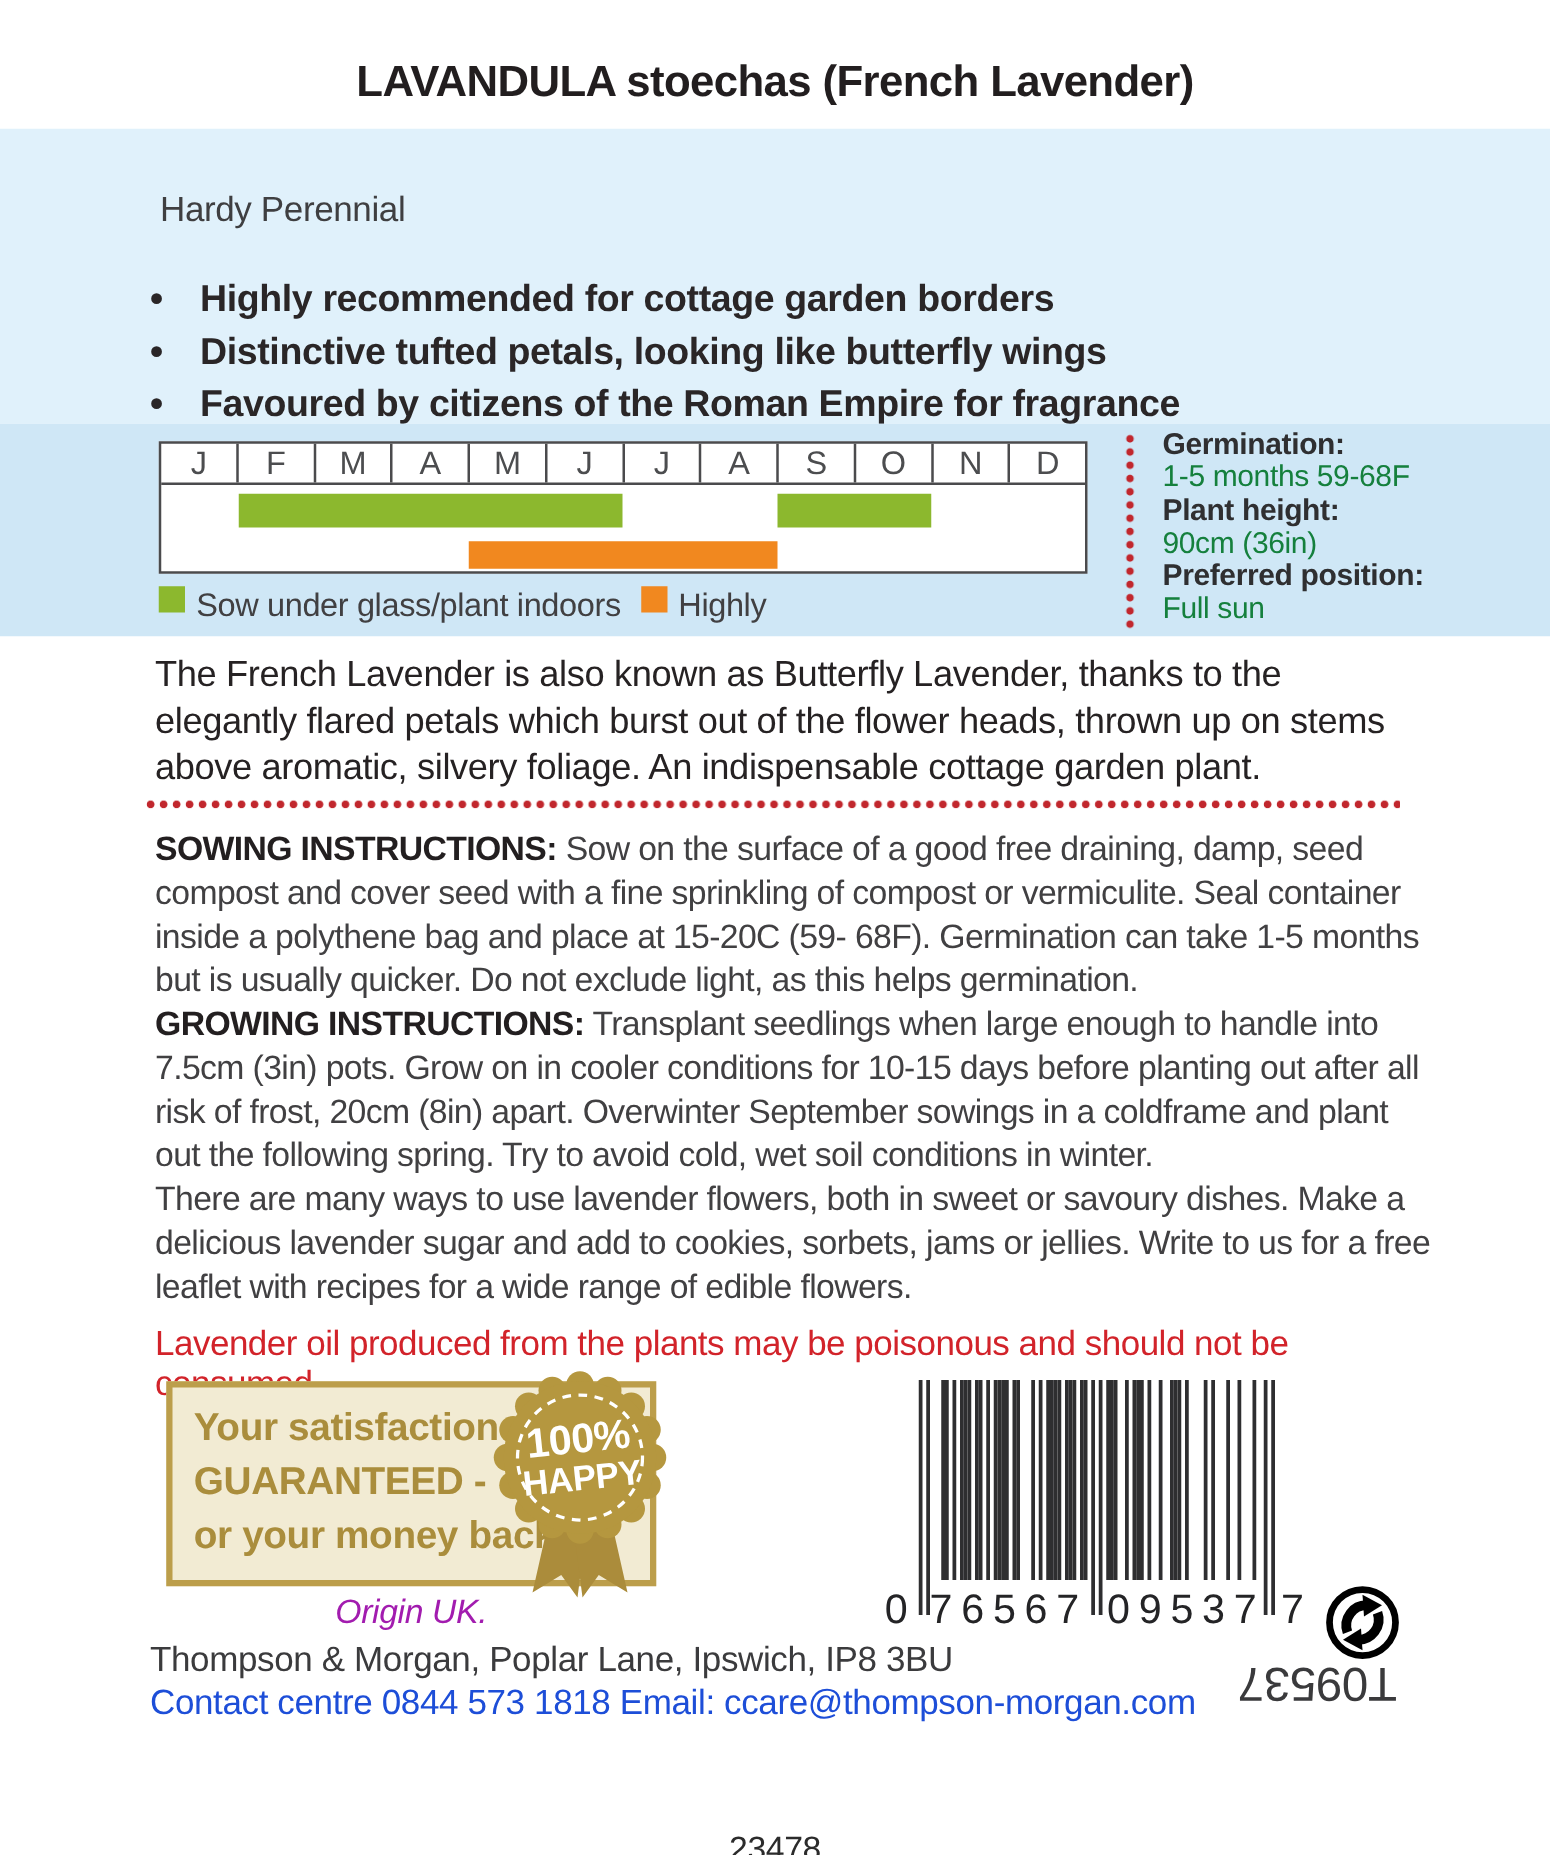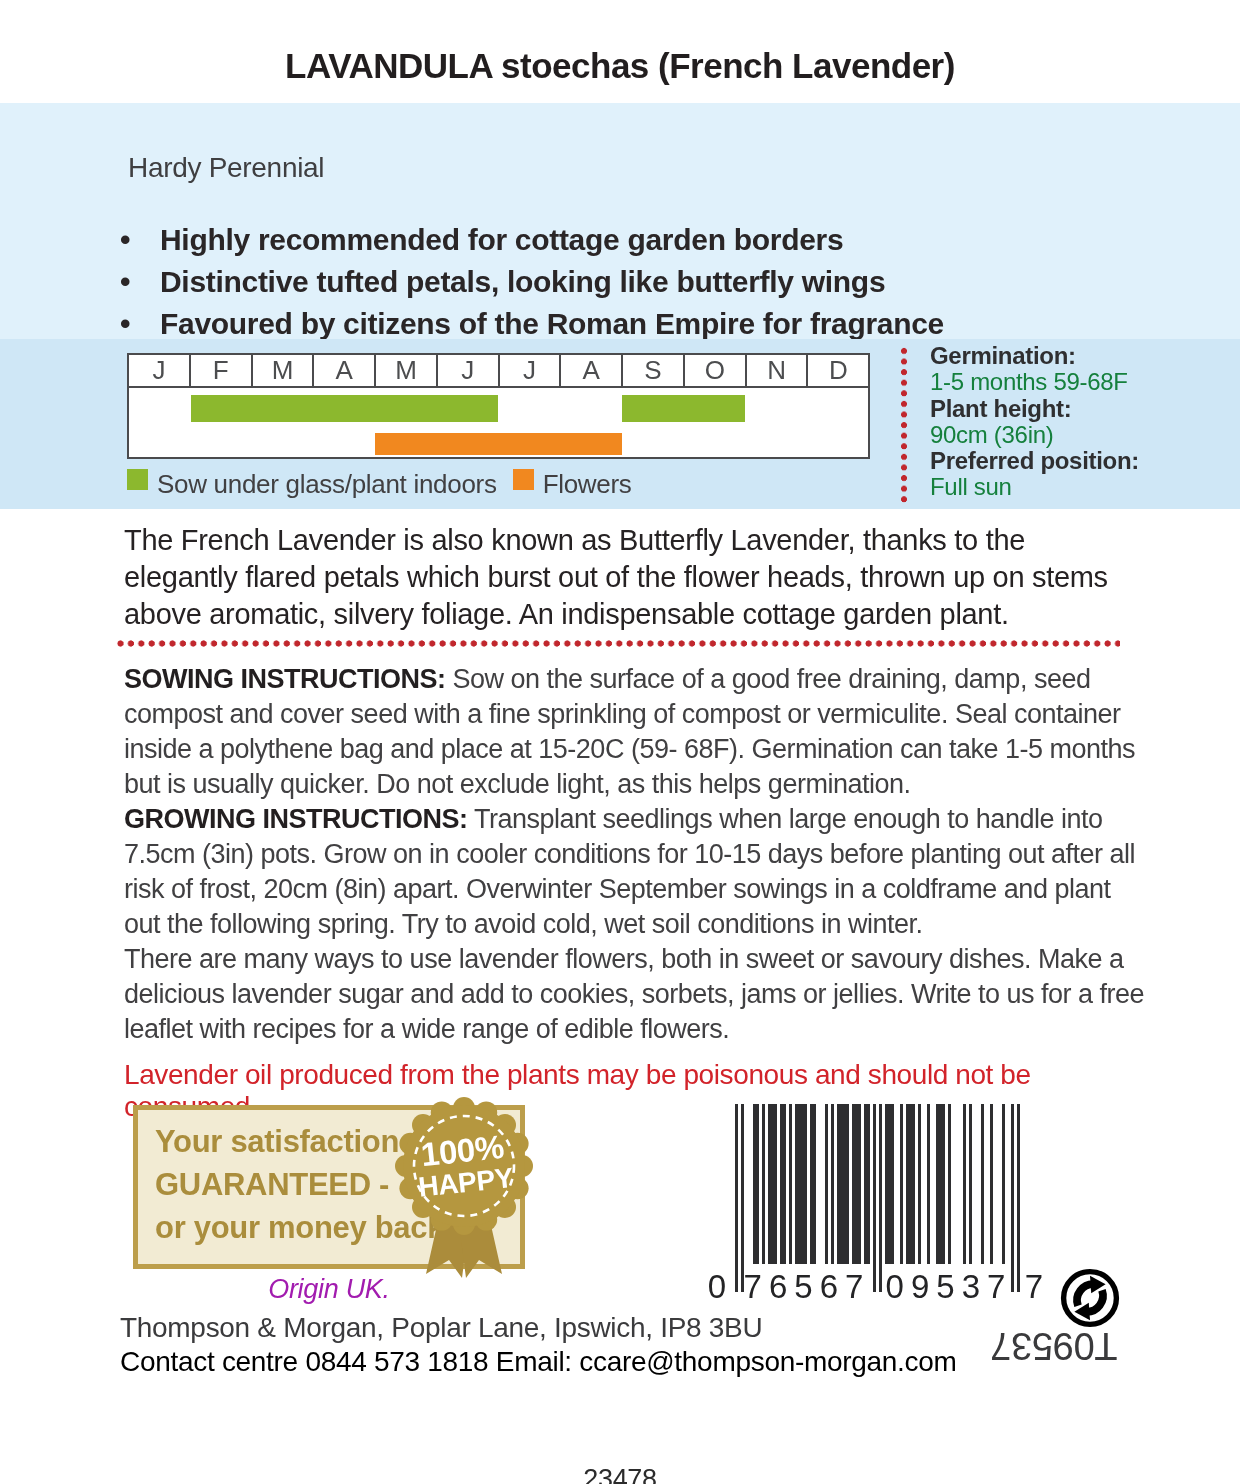--- a/index.html
+++ b/index.html
@@ -48,21 +48,21 @@
   .warning{top:1031px;left:124px;width:1022px;font-size:28px;color:#d2232a;letter-spacing:-0.4px;}
   
   .gbox{left:133px;top:1077px;width:392px;height:164px;background:#f2ebd3;border:5px solid #bc9e4b;box-sizing:border-box;}
   .gtext{position:absolute;left:17px;top:10px;font-size:31px;font-weight:bold;color:#aa8d3c;line-height:43px;white-space:nowrap;}
   .rosette{left:388px;top:1064px;}
   .origin{top:1246px;left:133px;width:392px;text-align:center;font-size:27px;font-style:italic;color:#a21caf;}
   
   .barcode{left:703px;top:1072px;}
   .greendot{left:1060px;top:1240px;}
   .addr1{top:1284px;left:120px;font-size:28px;color:#3b3b3d;white-space:nowrap;}
-  .addr2{top:1318px;left:120px;font-size:28px;color:#000000;white-space:nowrap;}
+  .addr2{top:1318px;left:120px;font-size:28px;color:#1d4ed8;white-space:nowrap;}
   .trot{top:1296px;left:968px;width:172px;text-align:center;font-size:38px;color:#3a3a3c;transform:rotate(180deg);}
   .pcode{top:1436px;left:0;width:1240px;text-align:center;font-size:27px;color:#2b2b2b;}
 </style>
 </head>
 <body>
 
 <div class="page">
 
   <div class="abs title">LAVANDULA stoechas (French Lavender)</div>
 
@@ -105,21 +105,21 @@
         <div class="cal-bar" style="left: 33.3333%; width: 33.3333%; background: rgb(241, 136, 31); top: 45px; height: 22px;"></div>
       </div>
   </div>
   <div class="abs legend">
       <div class="legend-item">
         <span class="swatch" style="background: rgb(140, 184, 46);"></span>
         <span>Sow under glass/plant indoors</span>
       </div>
       <div class="legend-item">
         <span class="swatch" style="background: rgb(241, 136, 31);"></span>
-        <span>Flowers</span>
+        <span>Highly</span>
       </div>
     </div>
   <div class="abs vdots"></div>
 
   <div class="abs info">
     <div class="lab">Germination:</div>
     <div class="val">1-5 months 59-68F</div>
     <div class="lab">Plant height:</div>
     <div class="val">90cm (36in)</div>
     <div class="lab">Preferred position:</div>

